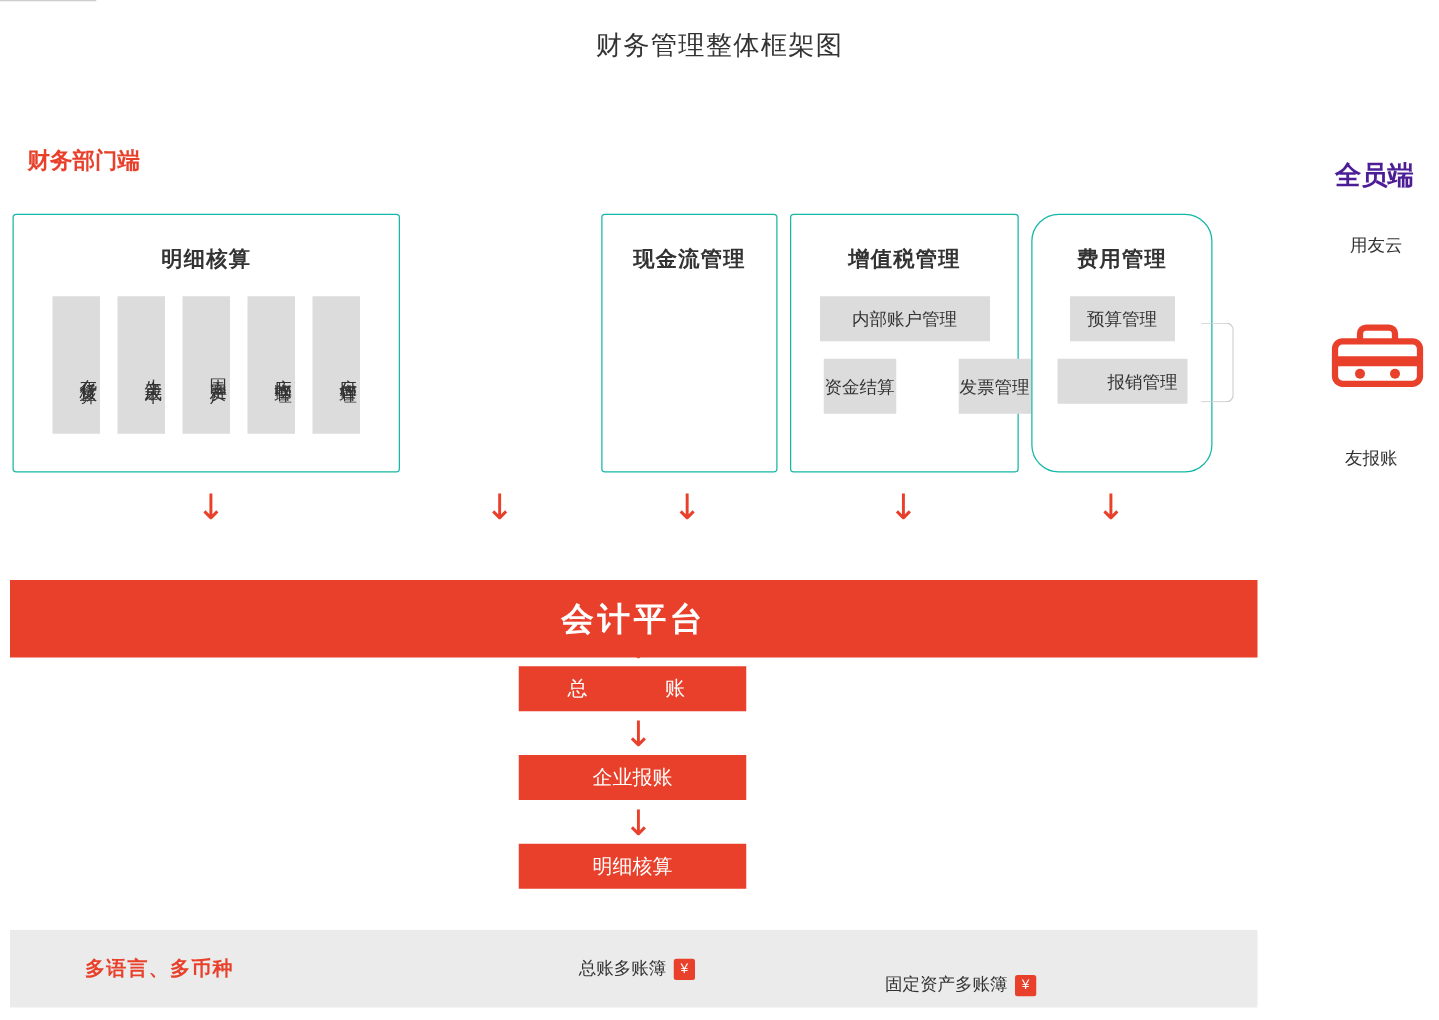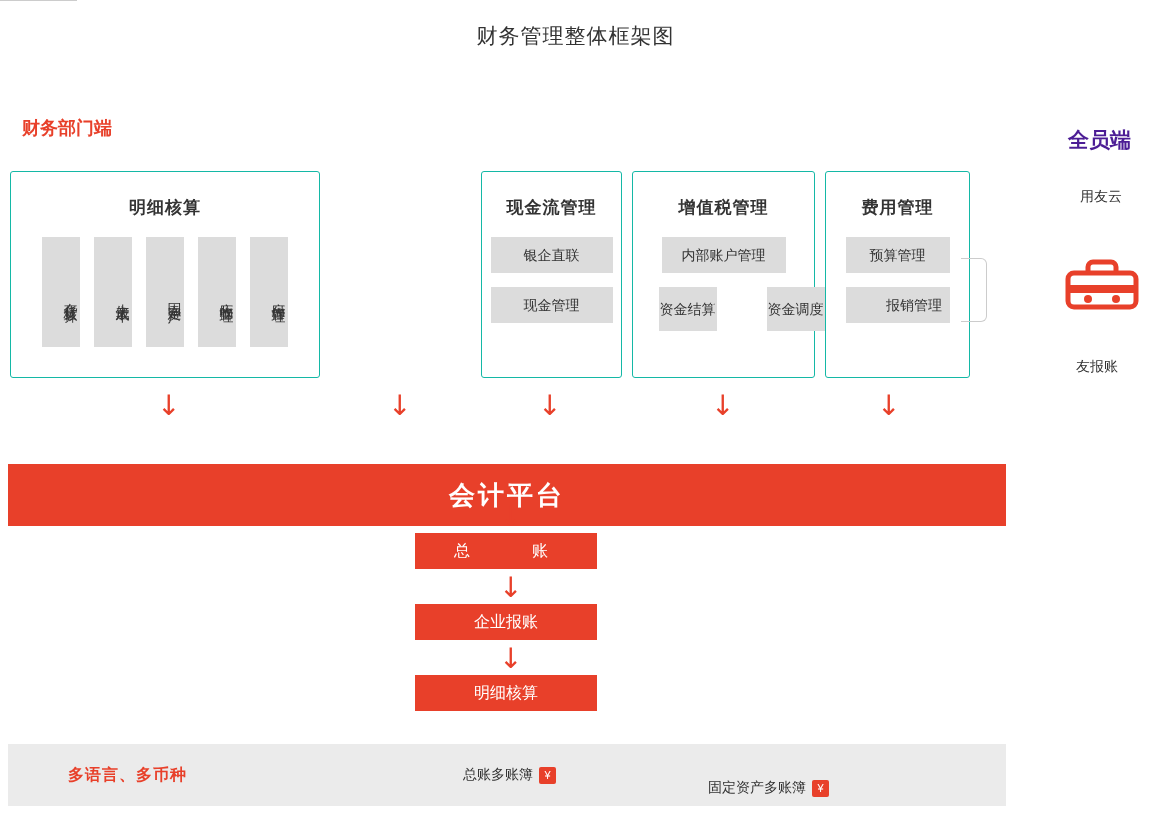--- a/index.html
+++ b/index.html
@@ -114,21 +114,21 @@
     display: flex;
     flex-direction: column;
     align-items: center;
     gap: 14px;
   }
   
   #mod-0 { left: 0;    width: 310px; }
   #mod-1 { left: 320px; width: 135px; }
   #mod-2 { left: 471px; width: 141px; }
   #mod-3 { left: 622px; width: 183px; }
-  #mod-4 { left: 815px; width: 145px; }
+  #mod-4 { left: 815px; width: 145px; border-radius: 22px; }
 
   .arrow-down {
     position: absolute;
     width: 14px;
     color: #e8402a;
     font-size: 28px;
     line-height: 28px;
     text-align: center;
     font-family: "DejaVu Sans", sans-serif;
   }
@@ -272,41 +272,37 @@
       <div class="chip vertical">生产成本</div>
       <div class="chip vertical">固定资产</div>
       <div class="chip vertical">应收管理</div>
       <div class="chip vertical">应付管理</div>
     </div>
   </div>
 
 
   <div class="module" id="mod-2">
     <div class="module-title">现金流管理</div>
-    <div class="stack">
-      <div class="chip wide2">银企直联</div>
-      <div class="chip wide2">现金管理</div>
-    </div>
   </div>
 
   <div class="module" id="mod-3">
     <div class="module-title">增值税管理</div>
     <div class="stack">
-      <div class="chip wide3" style="width:124px;">内部账户管理</div>
+      <div class="chip wide3" style="width:136px;">内部账户管理</div>
       <div class="chip-row">
         <div class="chip half">资金结算</div>
-        <div class="chip half">资金调度</div>
+        <div class="chip half">发票管理</div>
       </div>
     </div>
   </div>
 
   <div class="module" id="mod-4">
     <div class="module-title">费用管理</div>
     <div class="stack">
-      <div class="chip wide3" style="width:104px;">预算管理</div>
+      <div class="chip wide3" style="width:84px;">预算管理</div>
       <div class="chip wide3" style="width:104px;padding-left:33px;">报销管理</div>
     </div>
   </div>
 </div>
 
 <div class="connector" id="conn-bracket"></div>
 <div id="conn-line"></div>
 
 <div class="right-top-text">用友云</div>
 <div class="right-bottom-text">友报账</div>

